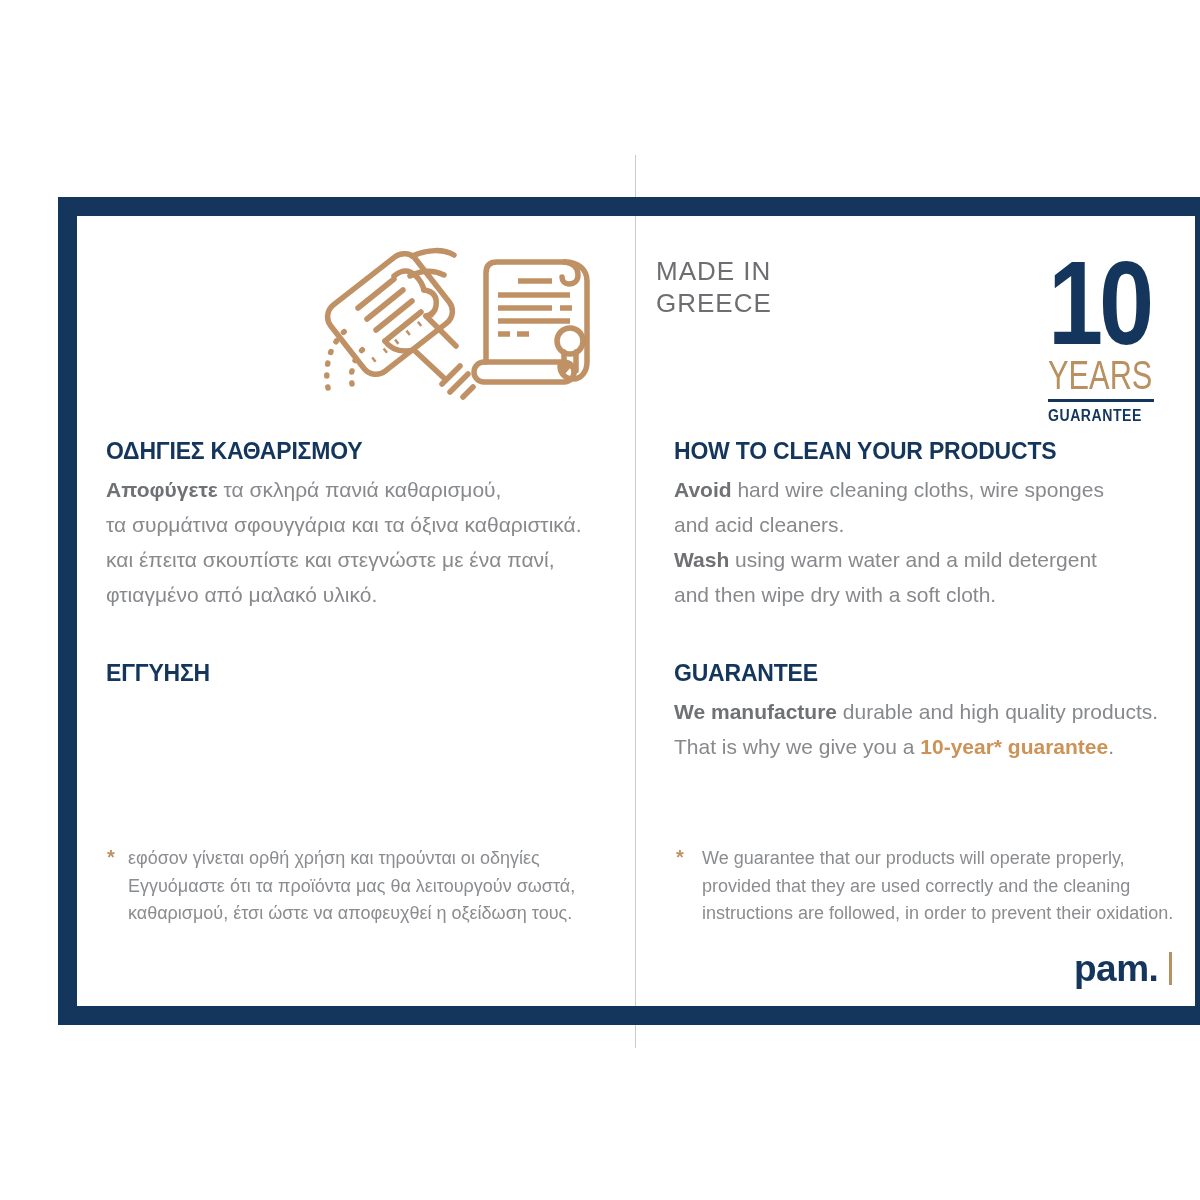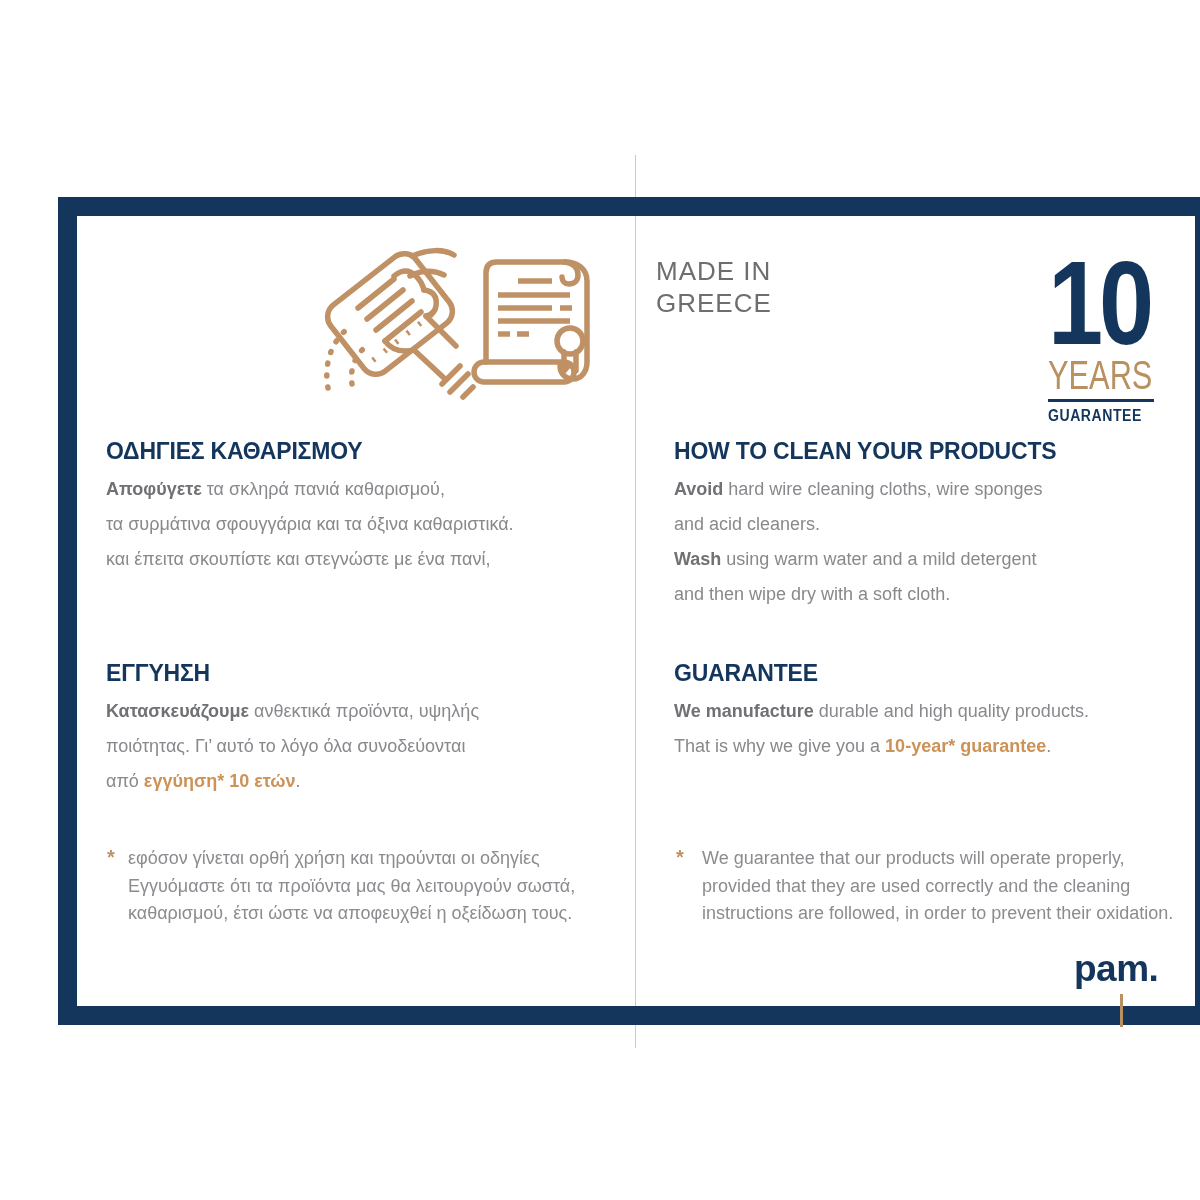--- a/index.html
+++ b/index.html
@@ -16,27 +16,27 @@
 
   .madein{position:absolute;left:620px;top:255px;z-index:3;font-size:26px;line-height:32px;letter-spacing:1px;color:var(--made-in-gray,#6d6e71);}
 
   .badge{position:absolute;left:1012px;top:256px;width:108px;z-index:3;}
   .badge-num{font-weight:bold;color:var(--navy,#14365c);font-size:118px;line-height:94px;letter-spacing:-5px;transform:scaleX(.84);transform-origin:left top;white-space:nowrap;}
   .badge-years{margin-top:9px;color:var(--gold-years,#b9905f);font-size:40px;line-height:32px;transform:scaleX(.77);transform-origin:left;white-space:nowrap;}
   .badge-rule{margin-top:8px;width:106px;height:3px;background:var(--navy,#14365c);}
   .badge-guarantee{margin-top:5px;color:var(--navy,#14365c);font-weight:bold;font-size:16px;letter-spacing:.6px;transform:scaleX(.88);transform-origin:left;white-space:nowrap;}
 
   .col-heading{position:absolute;z-index:3;font-weight:bold;font-size:23px;letter-spacing:-.2px;color:var(--navy,#14365c);white-space:nowrap;}
-  .body-block{position:absolute;z-index:3;font-size:18px;line-height:35px;color:var(--text-gray,#87898c);white-space:nowrap;}
+  .body-block{position:absolute;z-index:3;font-size:21px;line-height:35px;color:var(--text-gray,#87898c);white-space:nowrap;}
   .body-block b{color:var(--text-gray-bold,#6f7174);}
   .accent{color:var(--accent,#cc9257) !important;font-weight:bold;}
   .footnote{position:absolute;z-index:3;font-size:18px;line-height:27.5px;color:var(--footnote-gray,#8a8c8f);white-space:nowrap;}
   .fn-marker{position:absolute;z-index:3;font-size:20px;font-weight:bold;color:var(--gold,#bf9165);}
 
-  .brand{position:absolute;left:1038px;top:948px;z-index:3;display:flex;align-items:center;font-size:37px;font-weight:bold;letter-spacing:-.5px;color:var(--navy,#14365c);flex-direction:column;}
+  .brand{position:absolute;left:1038px;top:948px;z-index:3;display:flex;font-size:37px;font-weight:bold;letter-spacing:-.5px;color:var(--navy,#14365c);}
   .brand-bar{display:inline-block;width:3px;height:33px;background:var(--gold-years,#b9905f);margin-left:11px;margin-top:4px;}
 </style>
 </head>
 <body>
 
 <div id="canvas">
 
   <div class="fold-line"></div>
   <div class="frame"></div>
 
@@ -89,29 +89,25 @@
     <div class="badge-rule"></div>
     <div class="badge-guarantee">GUARANTEE</div>
   </div>
 
   <div class="col-heading" style="left:70px;top:438px">ΟΔΗΓΙΕΣ ΚΑΘΑΡΙΣΜΟΥ</div>
 
   <div class="body-block" style="left:70px;top:472px">
     <div><b>Αποφύγετε</b><span> τα σκληρά πανιά καθαρισμού,</span></div>
     <div><span>τα συρμάτινα σφουγγάρια και τα όξινα καθαριστικά.</span></div>
     <div><span>και έπειτα σκουπίστε και στεγνώστε με ένα πανί,</span></div>
+    <div><span>φτιαγμένο από μαλακό υλικό.</span></div>
   </div>
 
   <div class="col-heading" style="left:70px;top:660px">ΕΓΓΥΗΣΗ</div>
 
-  <div class="body-block" style="left:70px;top:694px">
-    <div><b>Κατασκευάζουμε</b><span> ανθεκτικά προϊόντα, υψηλής</span></div>
-    <div><span>ποιότητας. Γι’ αυτό το λόγο όλα συνοδεύονται</span></div>
-    <div><span>από </span><b class="accent">εγγύηση* 10 ετών</b><span>.</span></div>
-  </div>
 
   <div class="fn-marker" style="left:71px;top:846px">*</div>
   <div class="footnote" style="left:92px;top:845px">
     <div>εφόσον γίνεται ορθή χρήση και τηρούνται οι οδηγίες</div>
     <div>Εγγυόμαστε ότι τα προϊόντα μας θα λειτουργούν σωστά,</div>
     <div>καθαρισμού, έτσι ώστε να αποφευχθεί η οξείδωση τους.</div>
   </div>
 
   <div class="col-heading" style="left:638px;top:438px">HOW TO CLEAN YOUR PRODUCTS</div>
 

